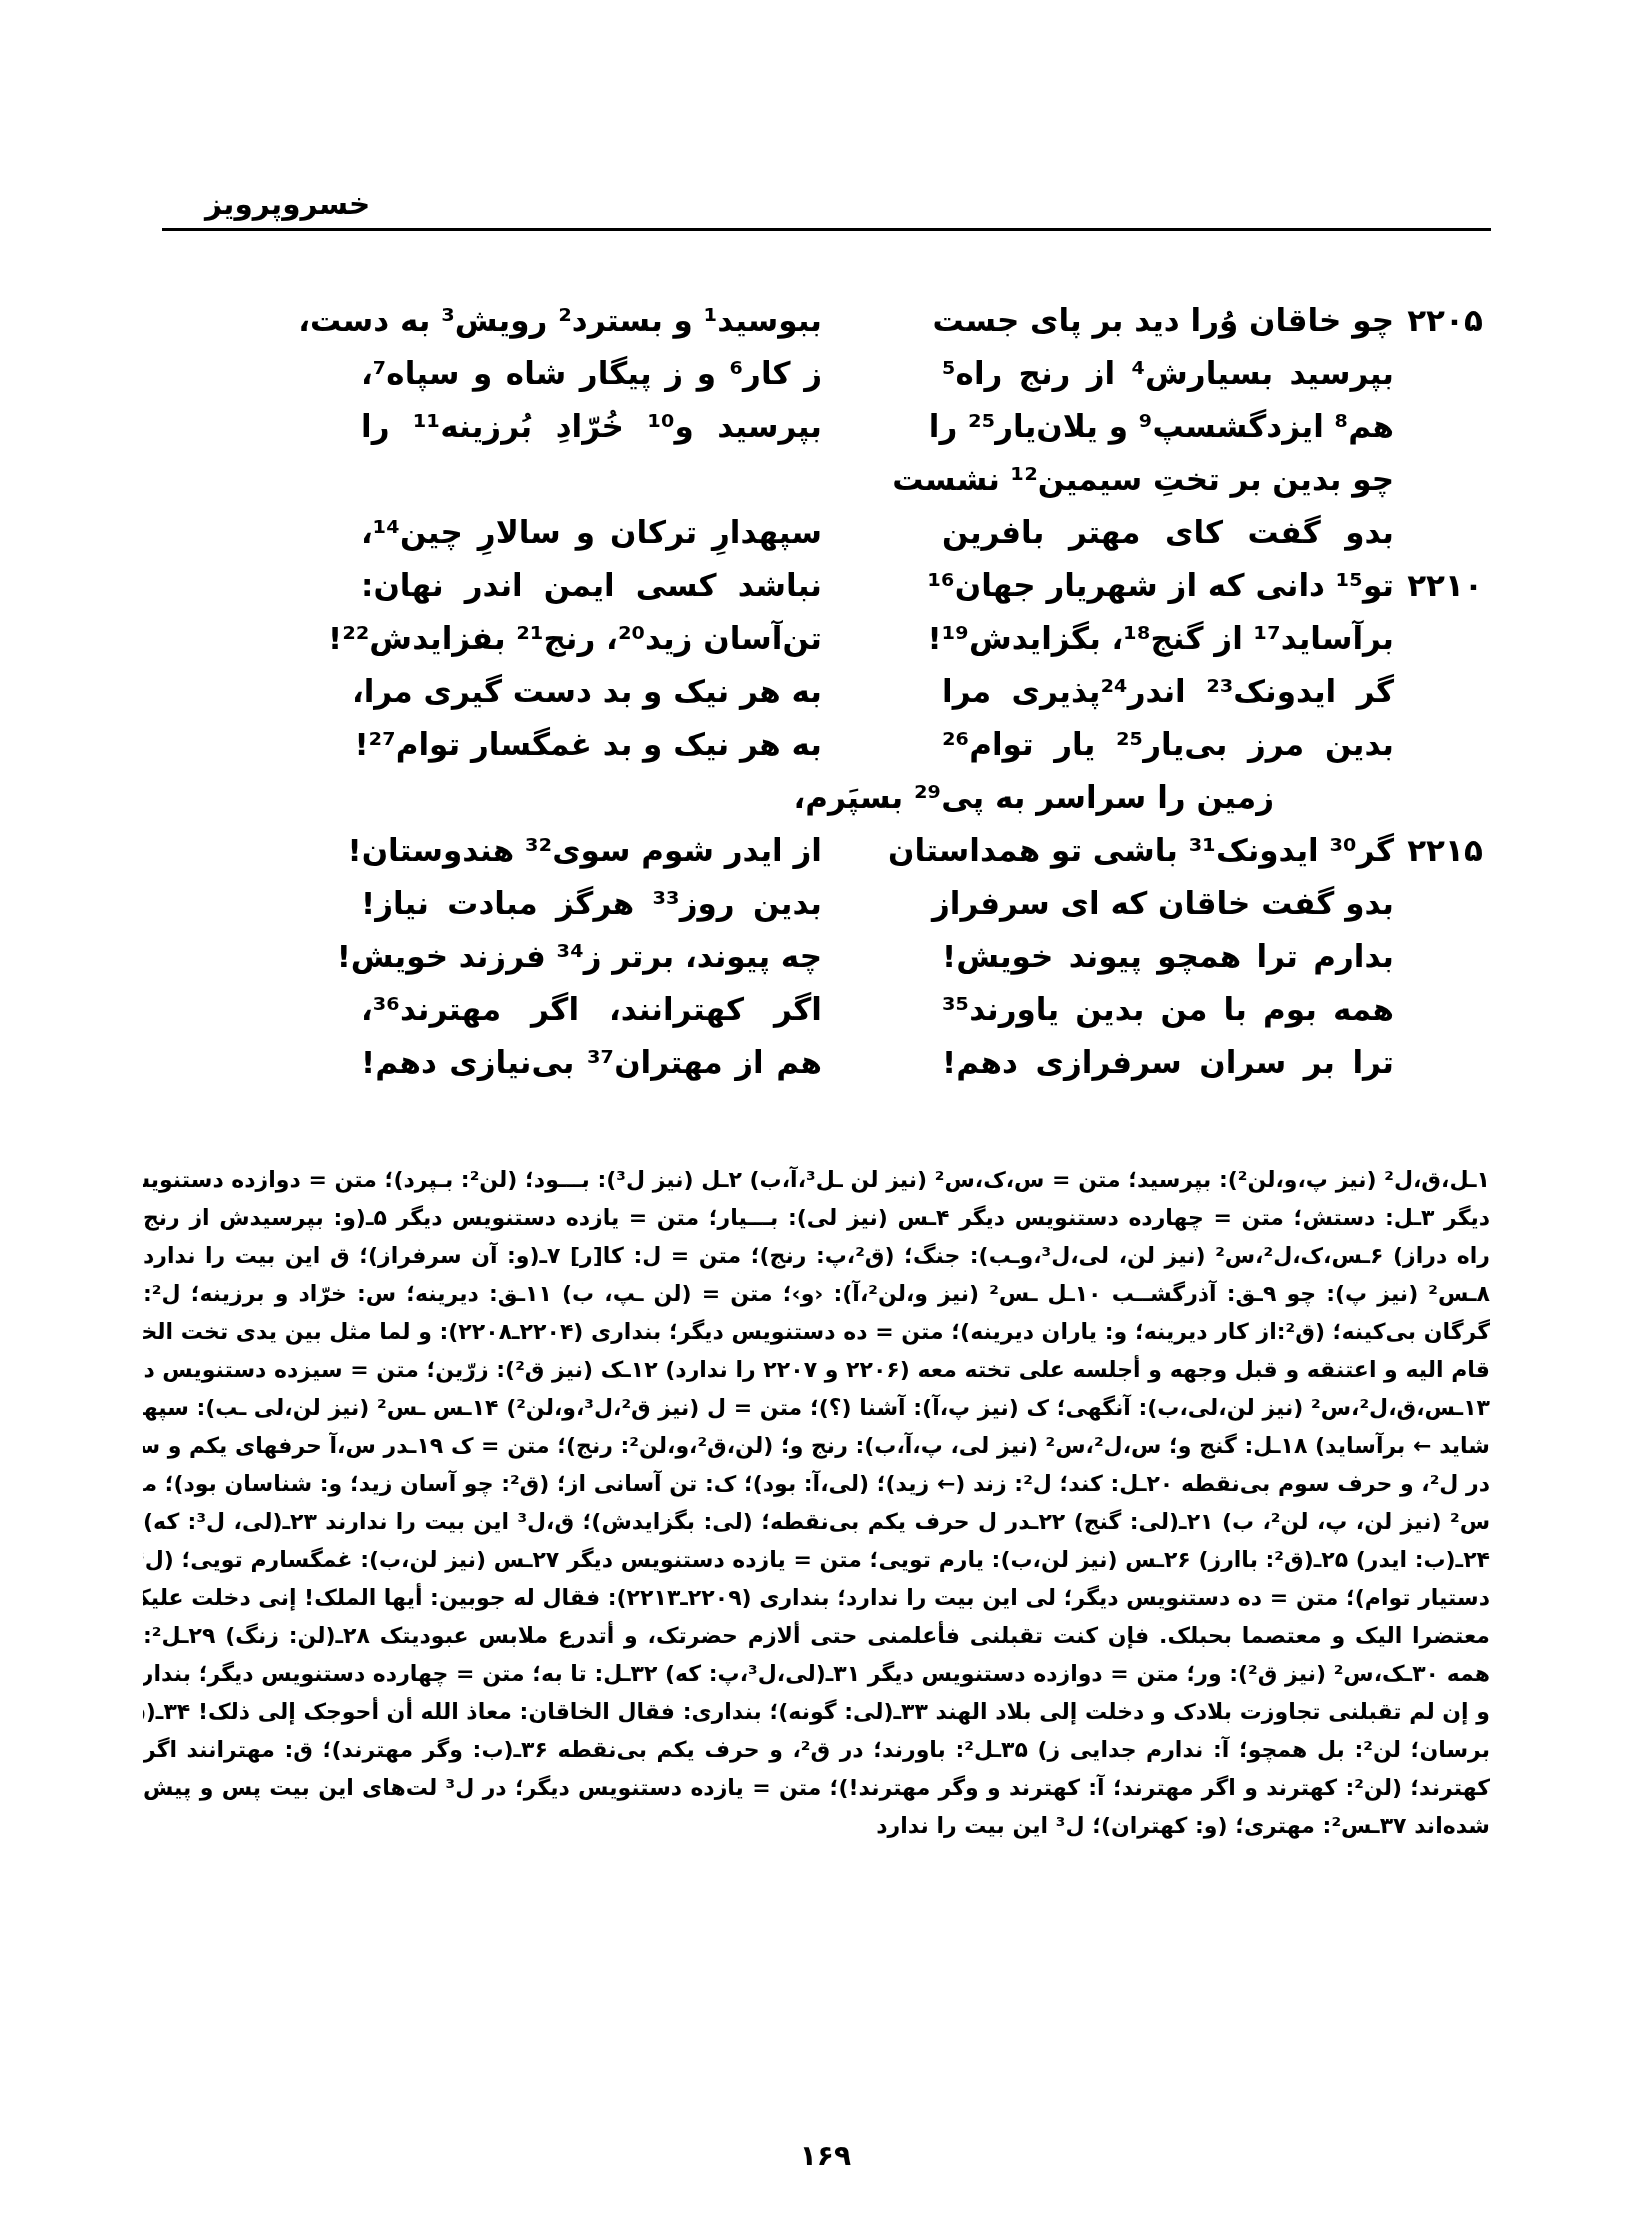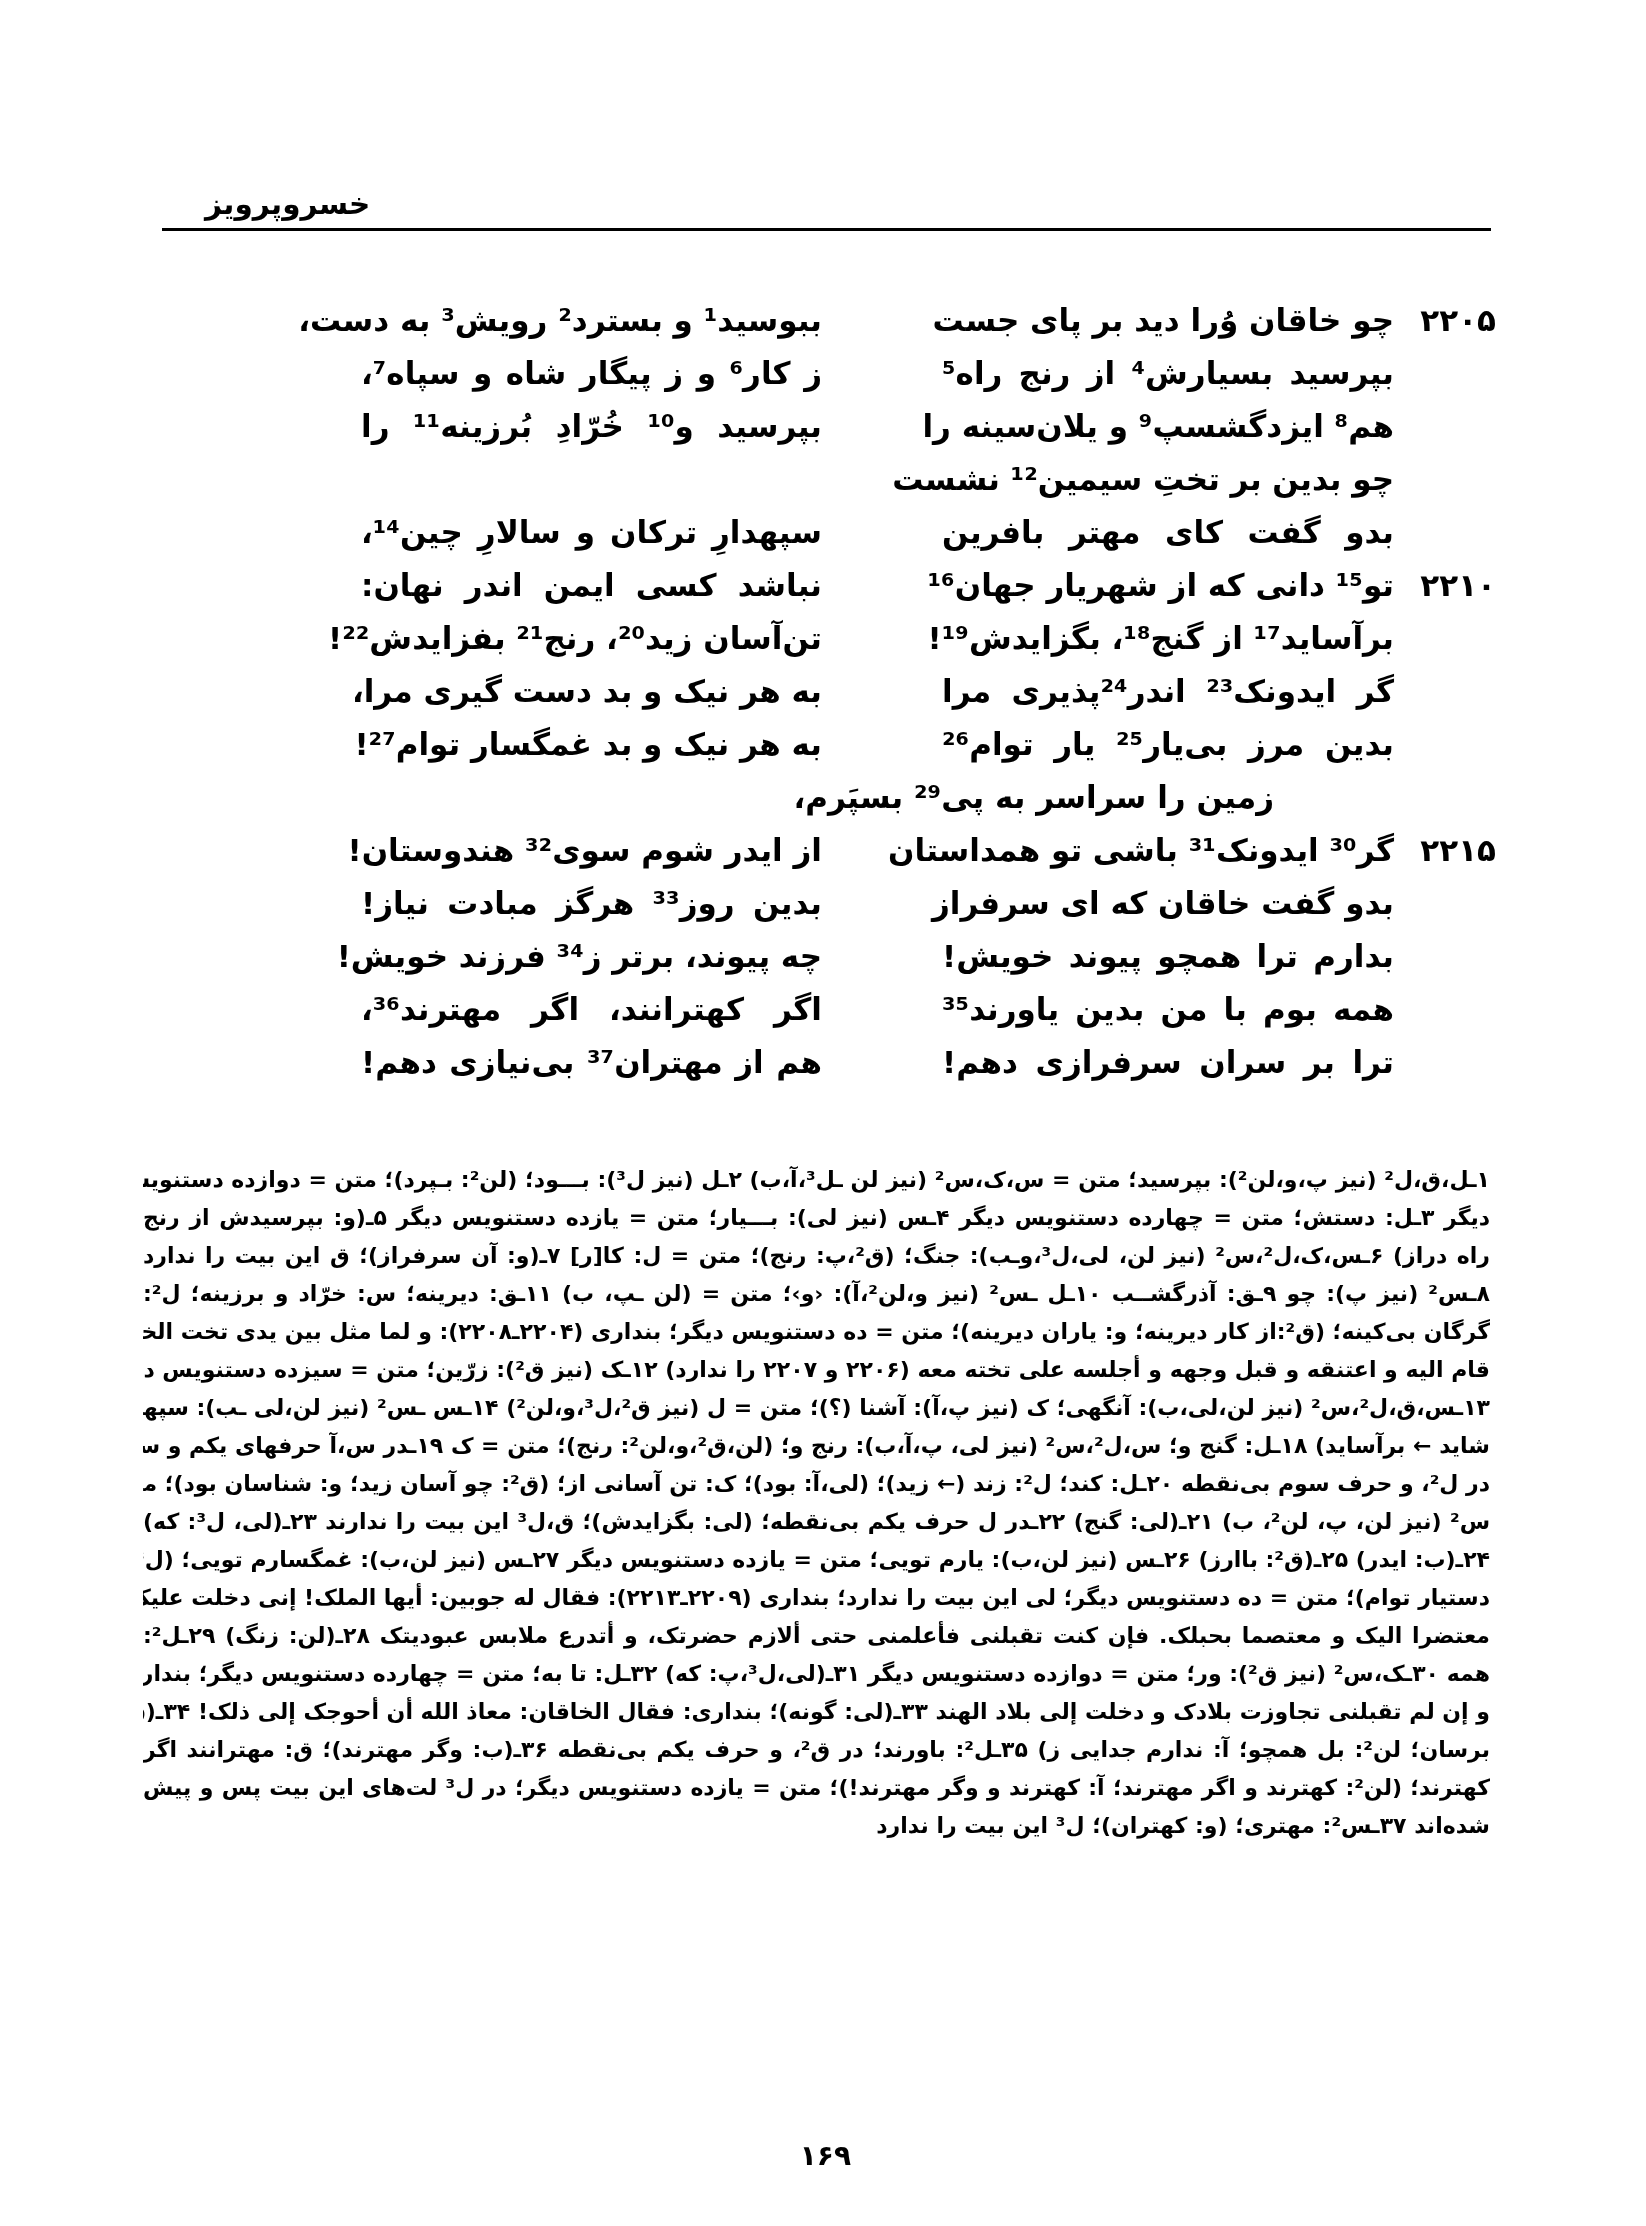--- a/index.html
+++ b/index.html
@@ -16,21 +16,21 @@
     direction: rtl; line-height: 31px; margin-left: 43px;
   }
   .verses {
     position: absolute; top: 293px; left: 305px; width: 1191px; height: 831px;
     direction: rtl;
   }
   .verse-row {
     display: flex; flex-direction: row; height: 53px; align-items: center;
   }
   .verse-num {
-    width: 102px; font-size: 31px; font-weight: bold; text-align: right;
+    width: 102px; font-size: 31px; font-weight: bold; text-align: center;
     flex: 0 0 102px;
   }
   .hemistich {
     font-size: 31px; font-weight: bold; white-space: nowrap;
     text-align: justify; text-align-last: justify;
   }
   .hemi-right { width: 452px; flex: 0 0 452px; }
   .gap { flex: 0 0 120px; }
   .hemi-left { width: 461px; flex: 0 0 461px; }
   .footnotes {
@@ -63,21 +63,21 @@
     <span class="hemistich hemi-left">ببوسید¹ و بسترد² رویش³ به دست،</span>
   </div>
   <div class="verse-row">
     <span class="verse-num"></span>
     <span class="hemistich hemi-right">بپرسید بسیارش⁴ از رنج راه⁵</span>
     <span class="gap"></span>
     <span class="hemistich hemi-left">ز کار⁶ و ز پیگار شاه و سپاه⁷،</span>
   </div>
   <div class="verse-row">
     <span class="verse-num"></span>
-    <span class="hemistich hemi-right">هم⁸ ایزدگشسپ⁹ و یلان‌سینه را</span>
+    <span class="hemistich hemi-right">هم⁸ ایزدگشسپ⁹ و یلان‌یار²⁵ را</span>
     <span class="gap"></span>
     <span class="hemistich hemi-left">بپرسید و¹⁰ خُرّادِ بُرزینه¹¹ را</span>
   </div>
   <div class="verse-row">
     <span class="verse-num"></span>
     <span class="hemistich hemi-right">چو بدین بر تختِ سیمین¹² نشست</span>
     <span class="gap"></span>
   </div>
   <div class="verse-row">
     <span class="verse-num"></span>

